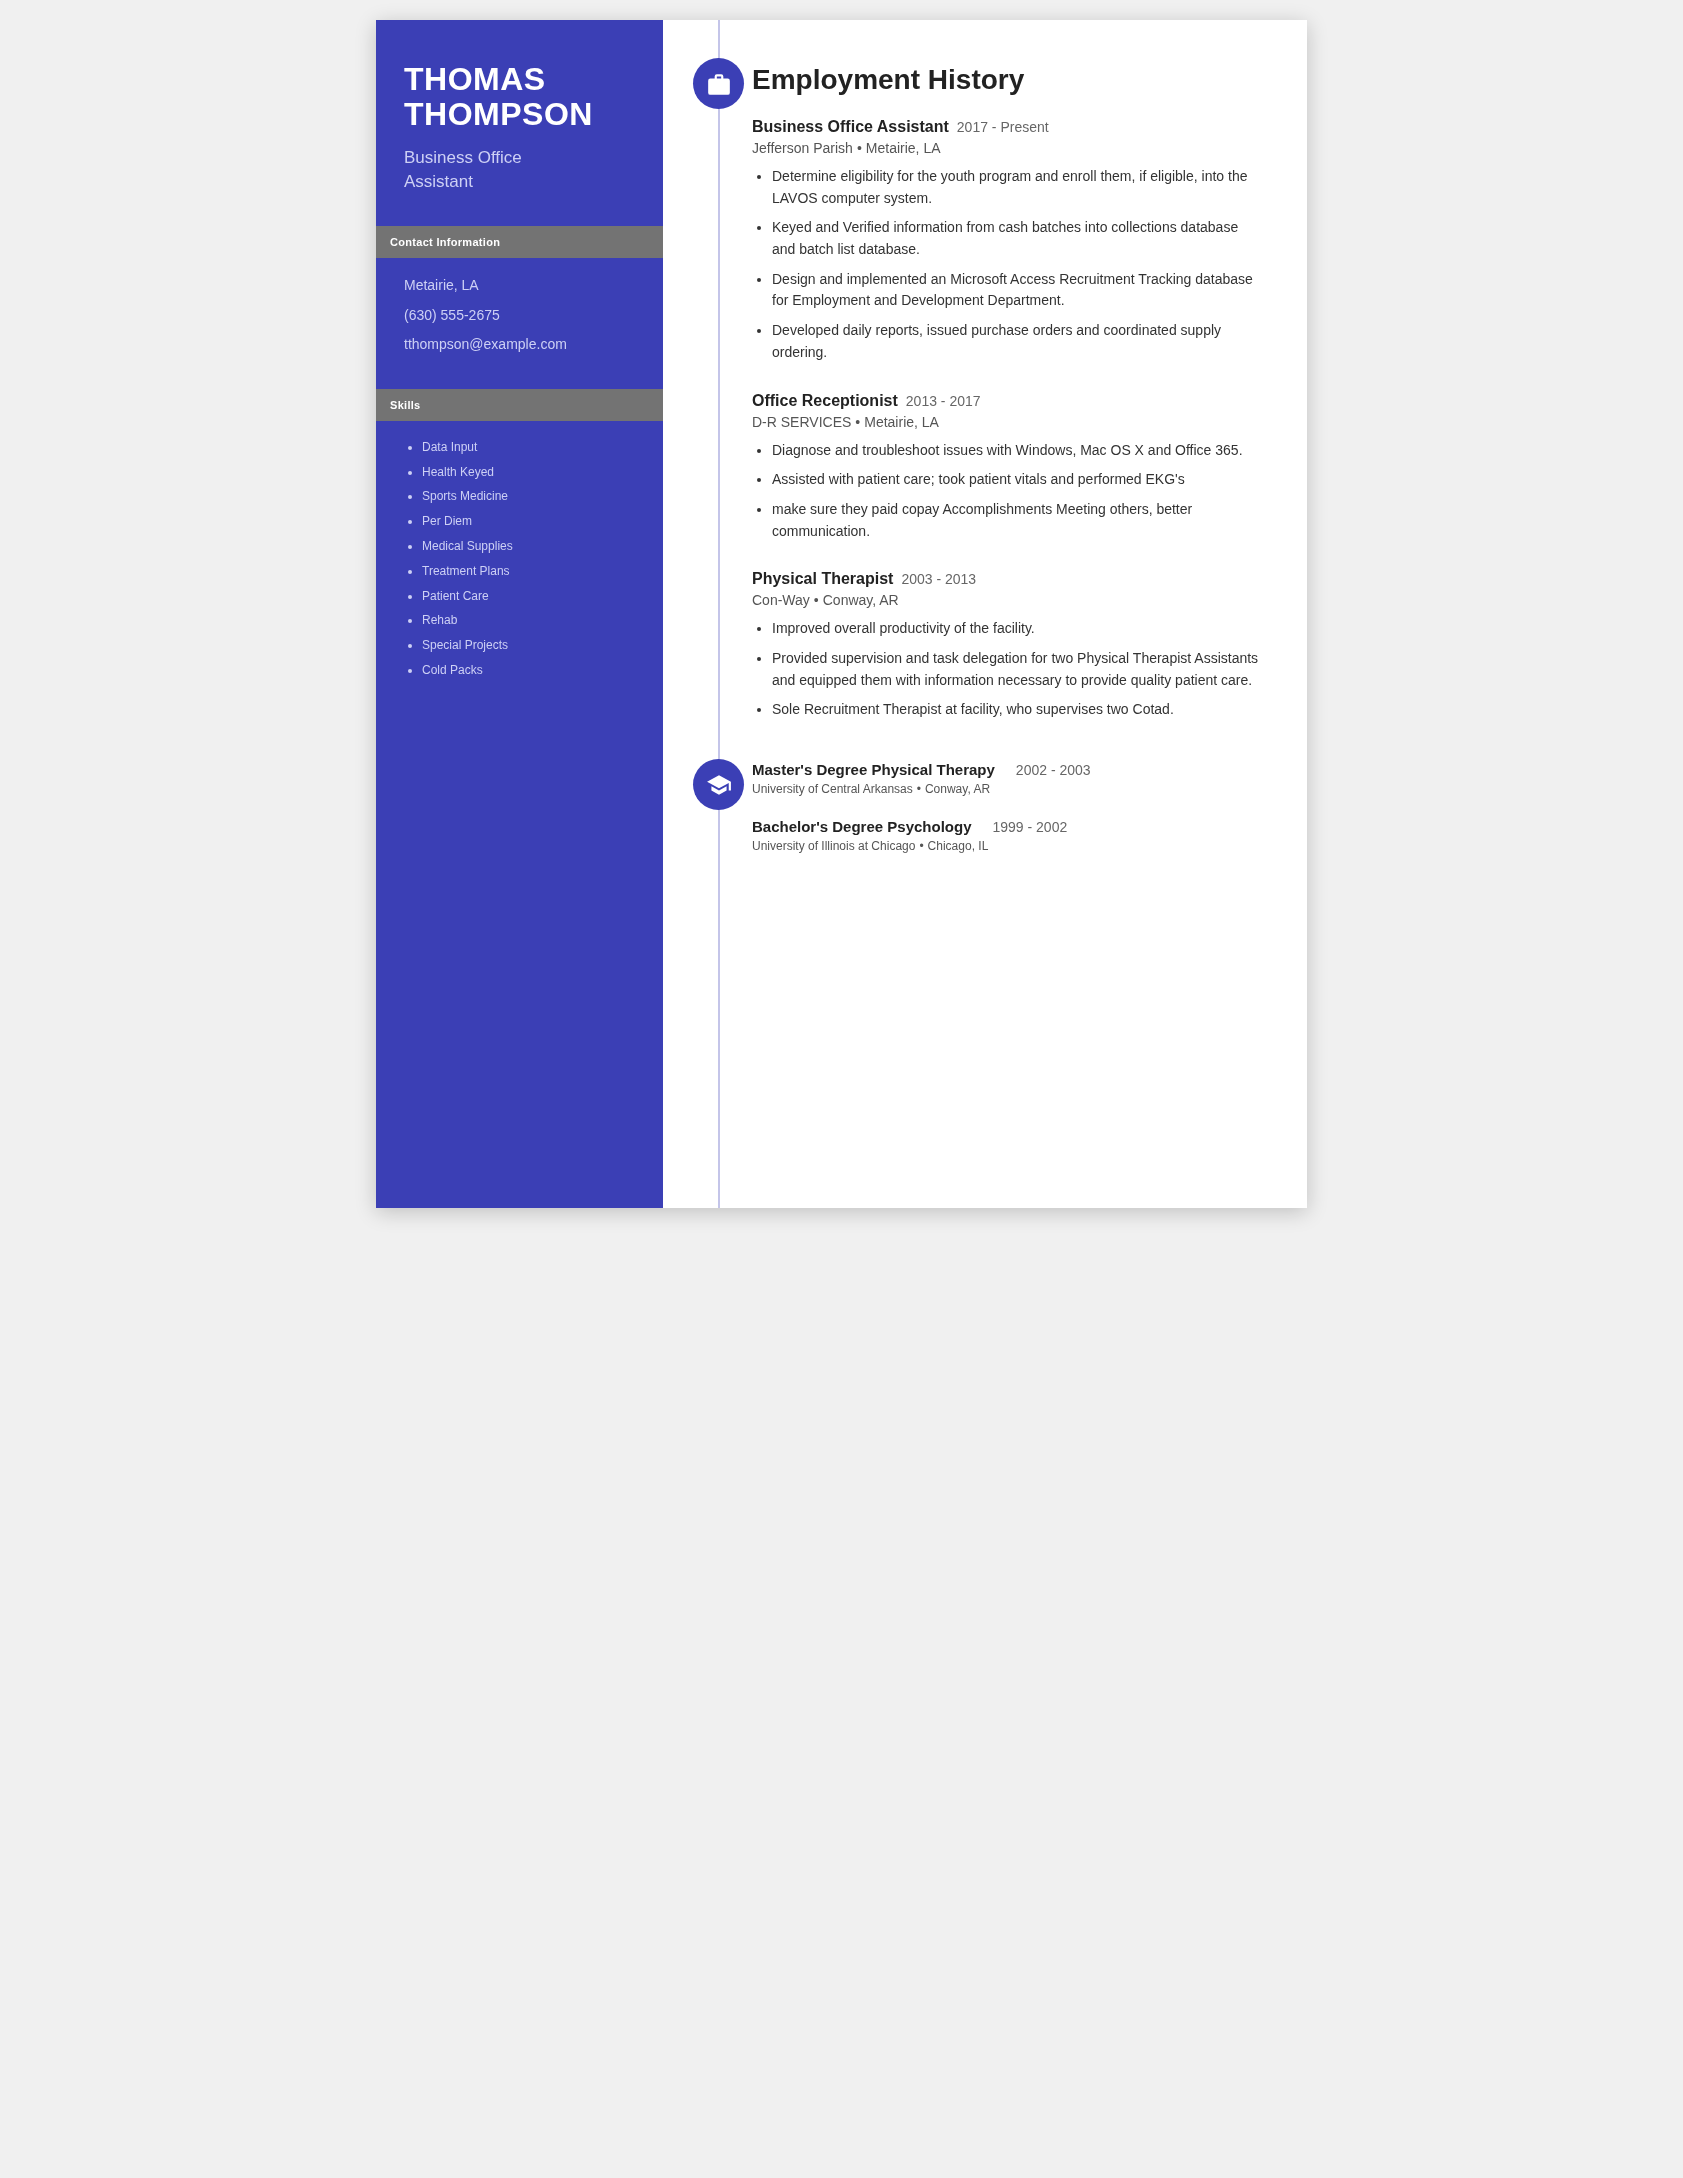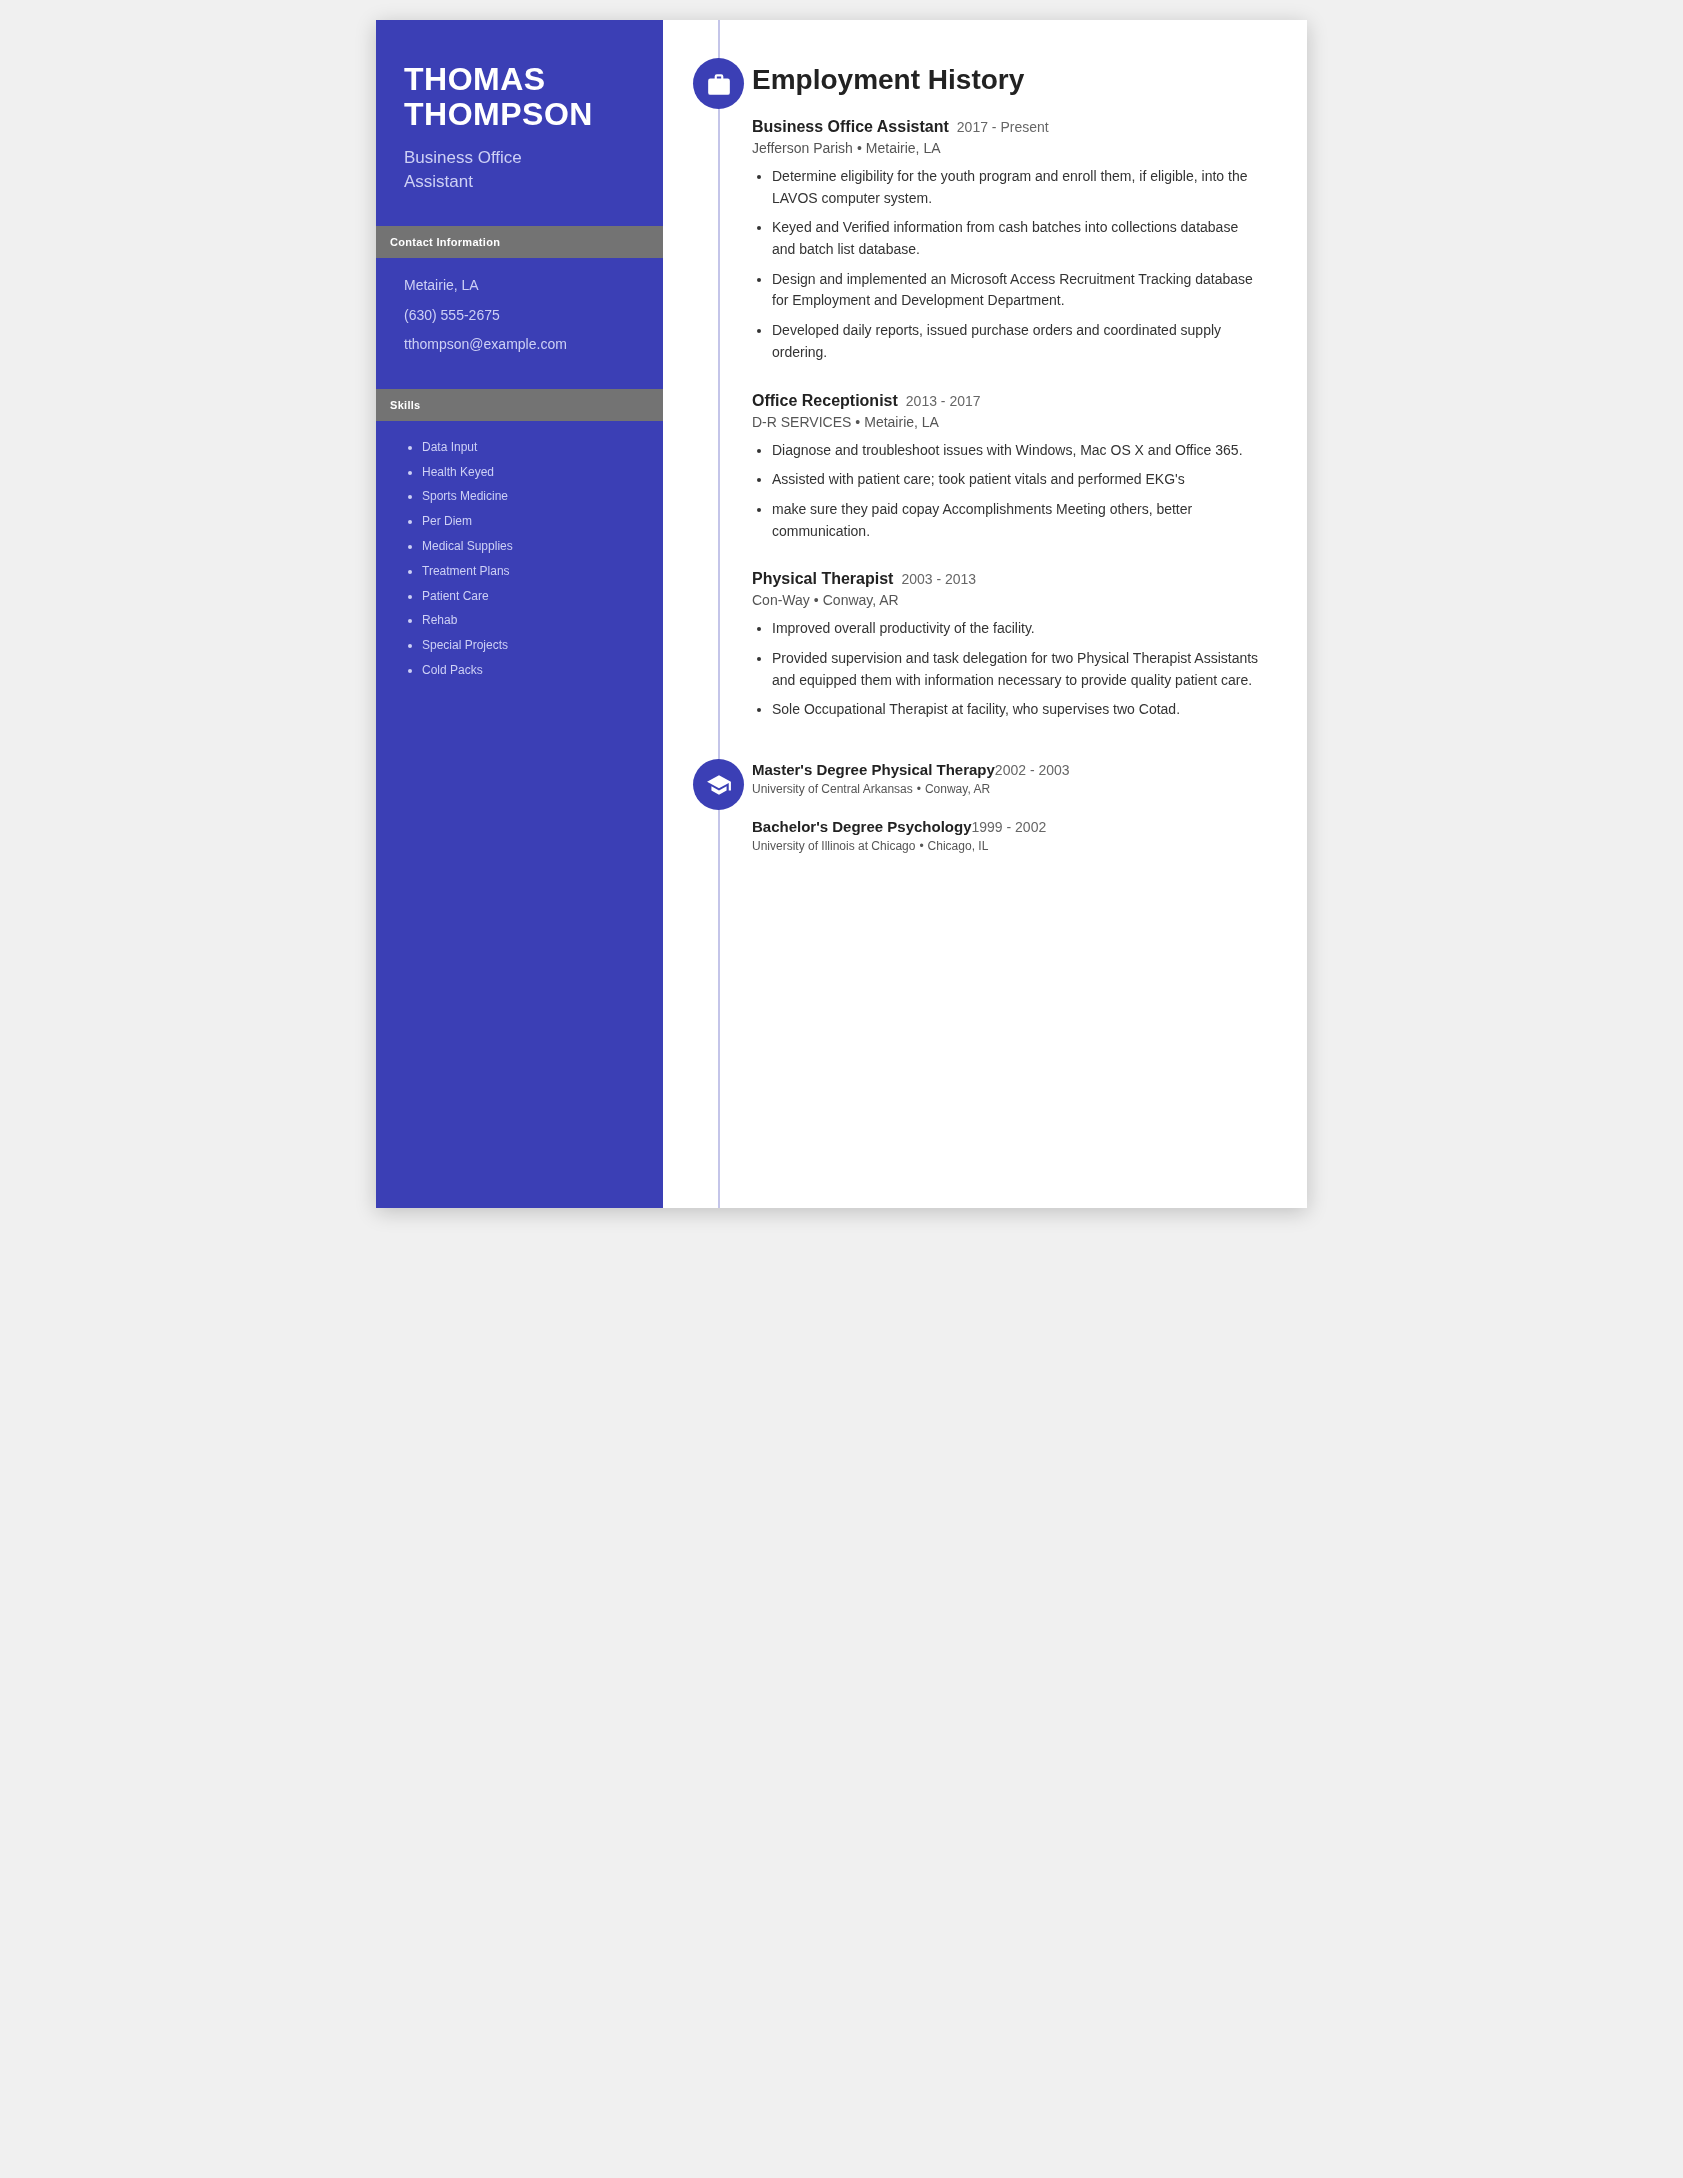--- a/index.html
+++ b/index.html
@@ -183,21 +183,21 @@
     }
 
     .edu-entry {
       margin-bottom: 22px;
     }
 
     .edu-header {
       display: flex;
       align-items: baseline;
       flex-wrap: wrap;
-      gap: 0;
+      gap: 21px;
       margin-bottom: 4px;
     }
 
     .edu-degree {
       font-size: 15px;
       font-weight: 900;
       color: #222;
     }
 
     .edu-dates {
@@ -293,21 +293,21 @@
       <div class="job-header">
         <span class="job-title">Physical Therapist</span>
         <span class="job-dates">2003 - 2013</span>
       </div>
       <div class="job-location">
         Con-Way<span class="dot">•</span>Conway, AR
       </div>
       <ul class="job-bullets">
         <li>Improved overall productivity of the facility.</li>
               <li>Provided supervision and task delegation for two Physical Therapist Assistants and equipped them with information necessary to provide quality patient care.</li>
-              <li>Sole Occupational Therapist at facility, who supervises two Cotad.</li>
+              <li>Sole Recruitment Therapist at facility, who supervises two Cotad.</li>
       </ul>
     </div>
         </div>
     </div>
 
     <div class="section">
       <div class="section-icon">
         <svg viewBox="0 0 24 24" xmlns="http://www.w3.org/2000/svg">
           <path d="M12 3L1 9l11 6 9-4.91V17h2V9L12 3zM5 13.18v4L12 21l7-3.82v-4L12 17l-7-3.82z"></path>
         </svg>

